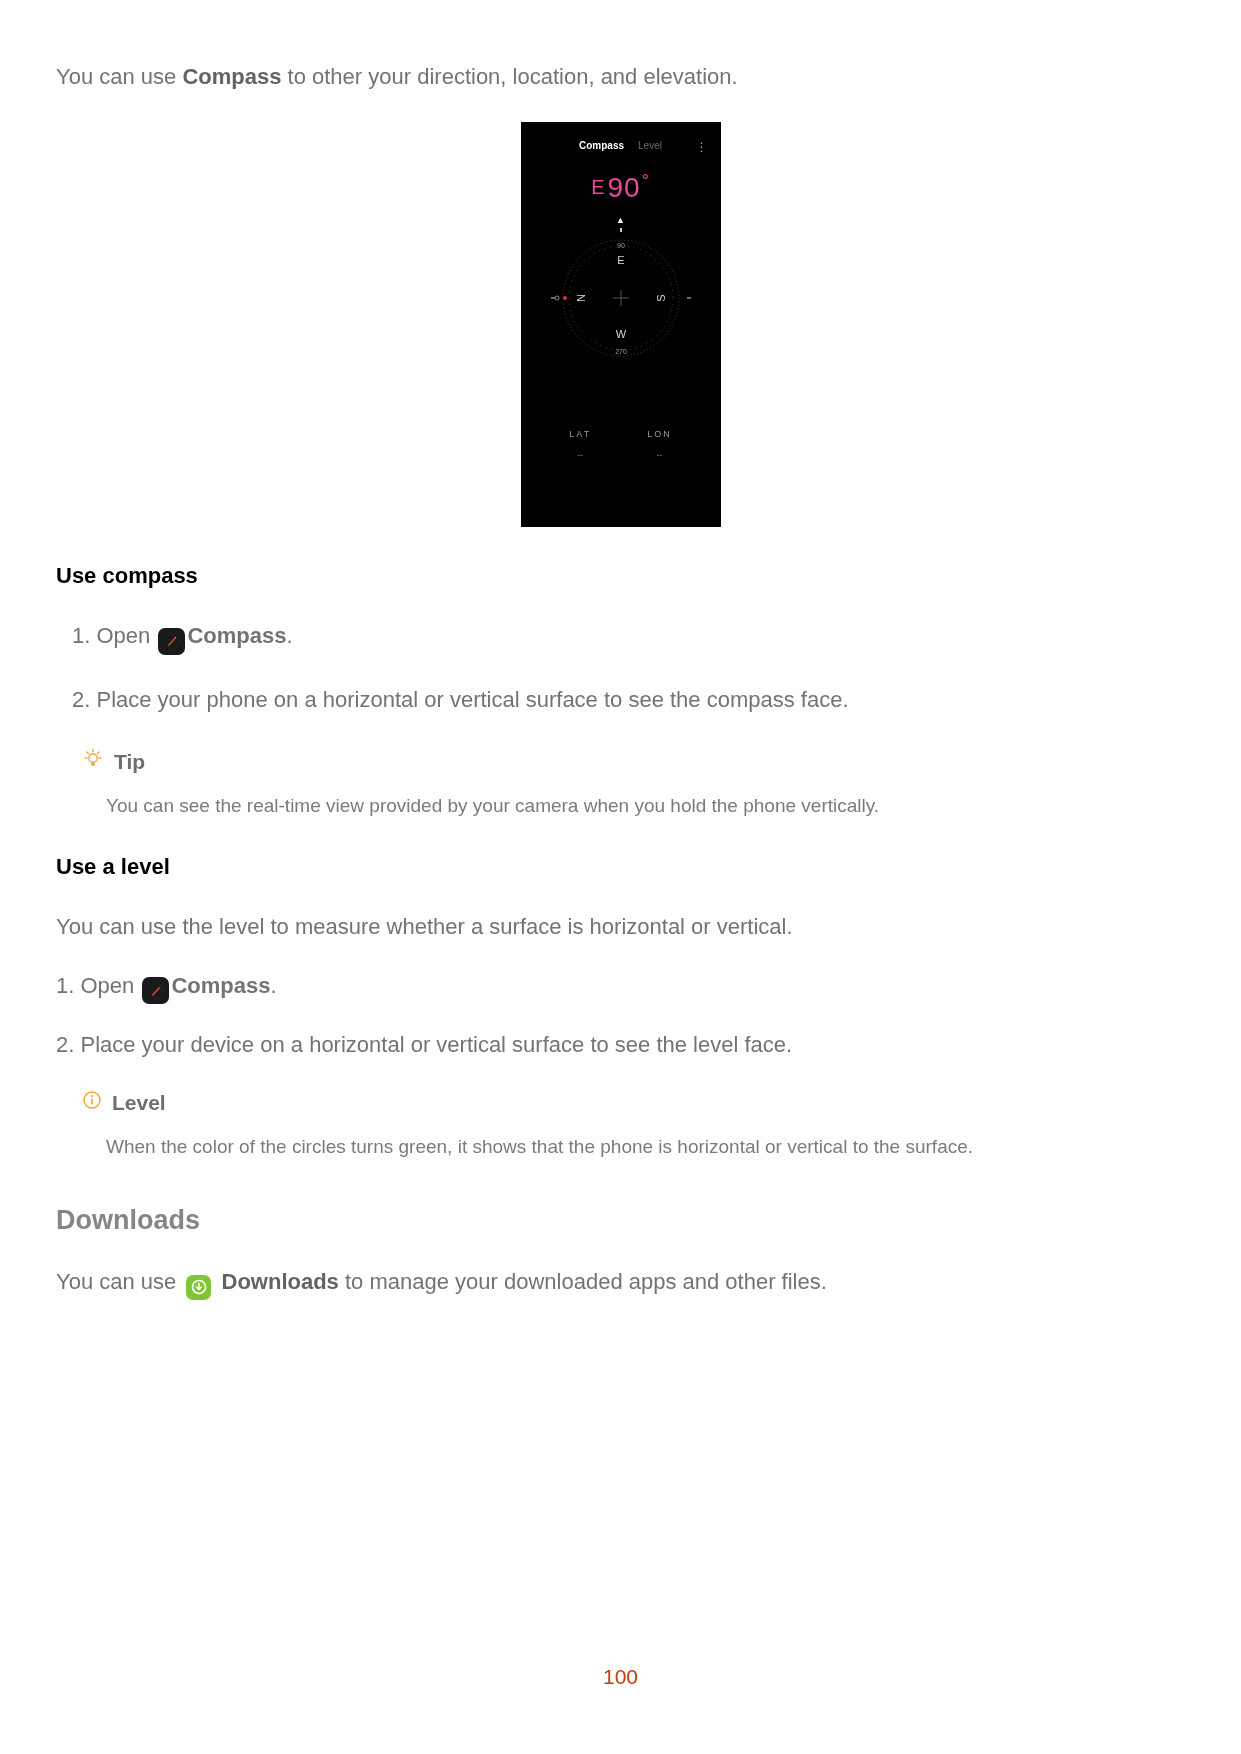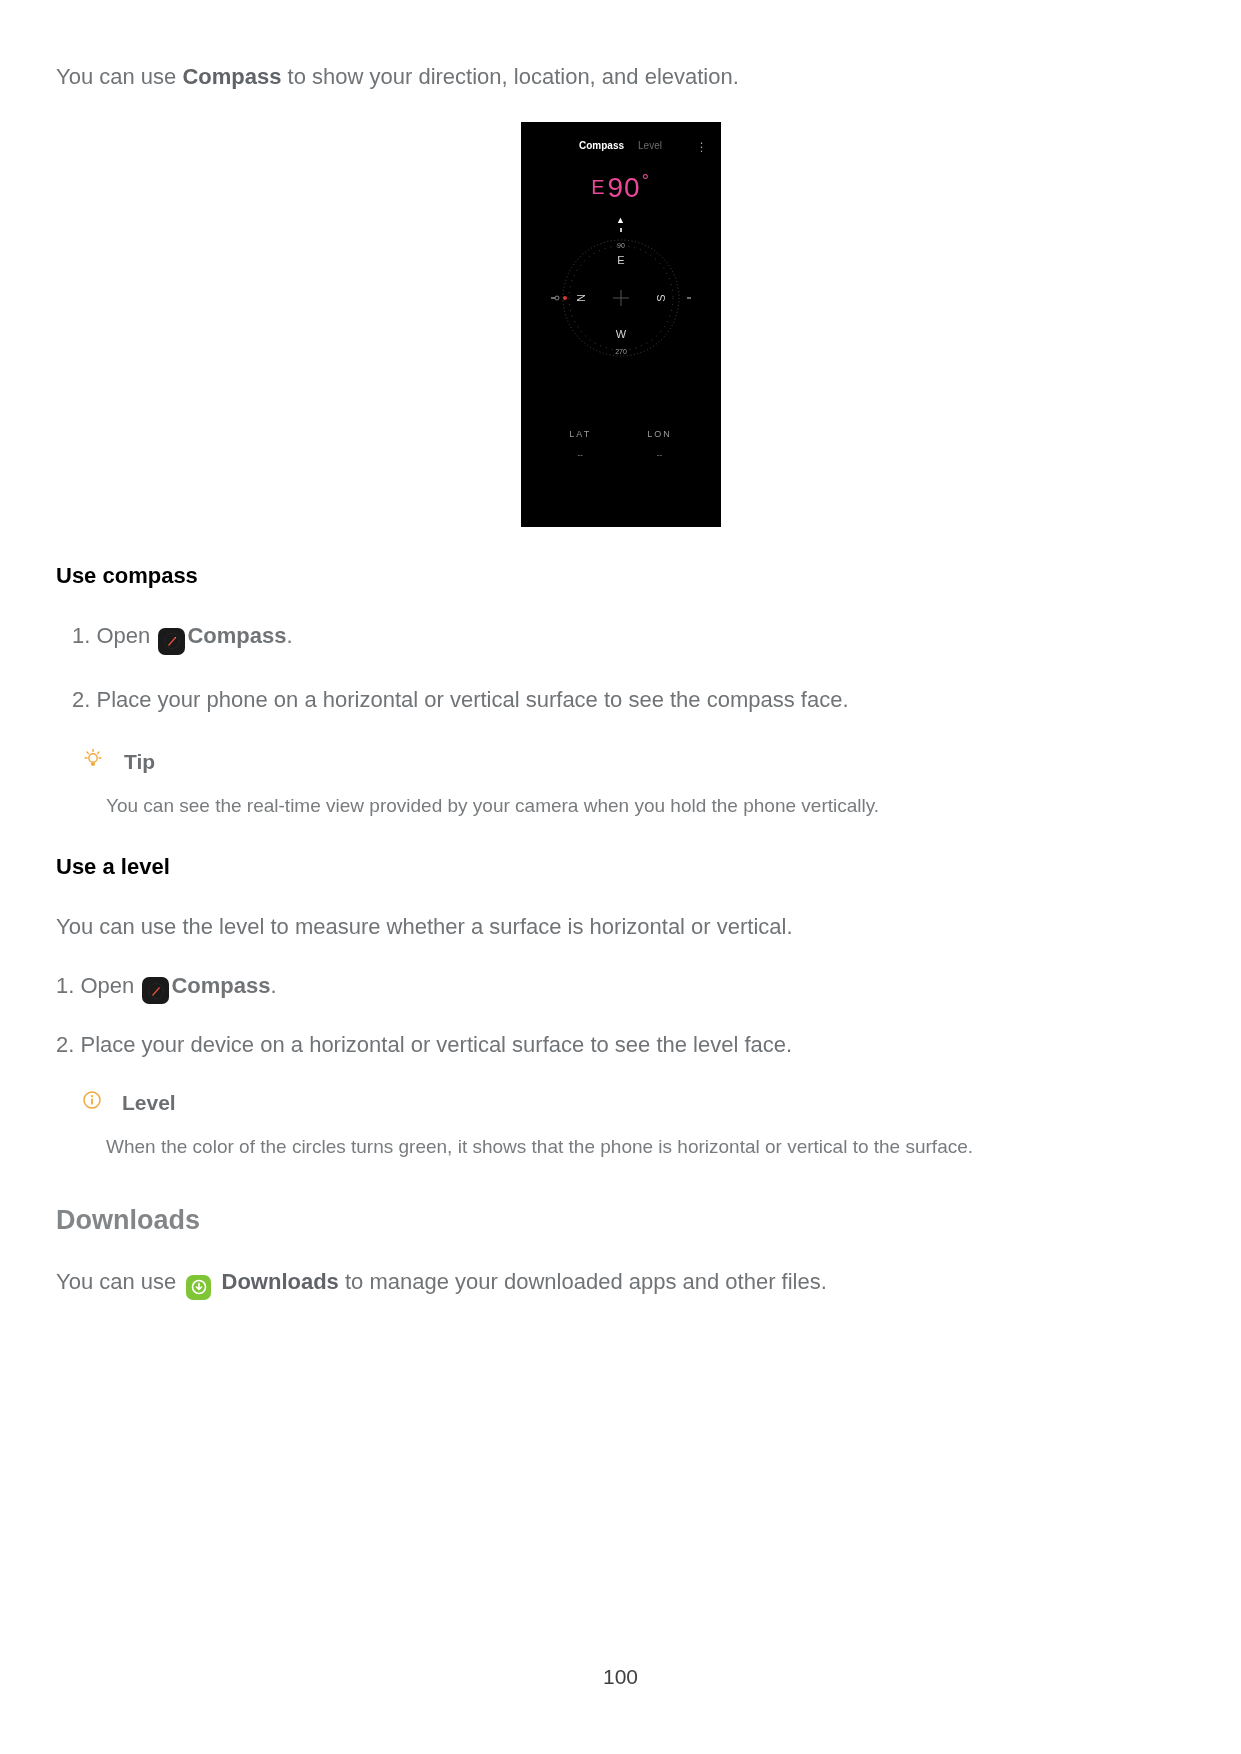--- a/index.html
+++ b/index.html
@@ -45,32 +45,32 @@
   .app-icon {
     display: inline-flex; width: 27px; height: 27px; border-radius: 7px;
     background: #1a1a1a; vertical-align: -7px; margin: 0 2px; align-items: center; justify-content: center;
   }
   .app-icon svg { display: block; }
   .dl-icon {
     display: inline-flex; width: 25px; height: 25px; border-radius: 7px;
     background: #7fc536; vertical-align: -6px; margin: 0 4px; align-items: center; justify-content: center;
   }
   .callout { margin-left: 26px; margin-top: 20px; margin-bottom: 28px; }
-  .callout-header { display: flex; align-items: center; gap: 20px; margin-bottom: 12px; }
+  .callout-header { display: flex; align-items: center; gap: 10px; margin-bottom: 12px; }
   .callout-header .lbl { font-weight: 700; font-size: 21px; color: #6b6f72; }
   .callout-body { font-size: 19px; color: #787c7f; padding-left: 24px; line-height: 1.55; }
   .para { margin: 0 0 24px; }
   .para2 { margin: 9px 0 28px; }
-  .page-number { position: absolute; bottom: 60px; left: 0; width: 100%; text-align: center; font-size: 21px; color: #404040; }
+  .page-number { position: absolute; bottom: 60px; left: 0; width: 100%; text-align: center; font-size: 21px; color: #c2410c; }
 </style>
 </head>
 <body>
 
 <p class="intro">
-  <span>You can use </span><b>Compass</b><span> to show your direction, location, and elevation.</span>
+  <span>You can use </span><b>Compass</b><span> to other your direction, location, and elevation.</span>
 </p>
 
 <div class="screenshot-wrap">
   <div class="phone">
     <div class="tabs">
       <span class="tab active">Compass</span>
       <span class="tab">Level</span>
       <span class="kebab">⋮</span>
     </div>
     <div class="reading">

